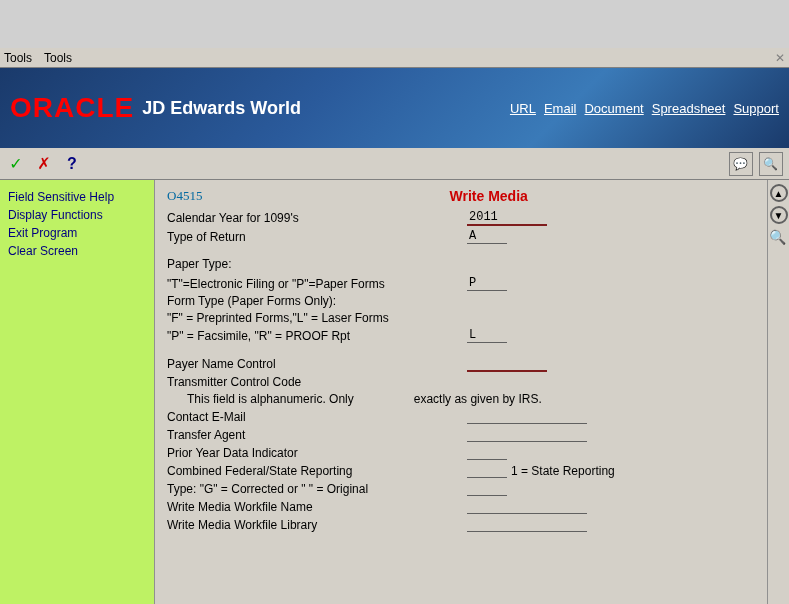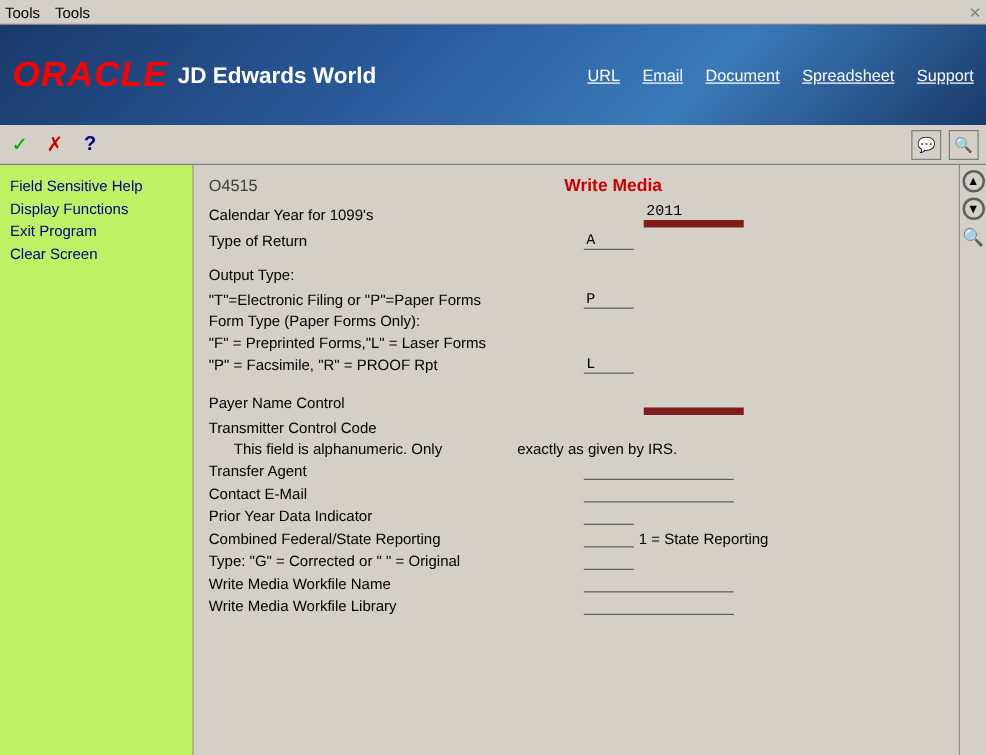--- a/index.html
+++ b/index.html
@@ -1,27 +1,27 @@
 <!DOCTYPE html>
 <html><head>
   <meta charset="utf-8">
   <style>
     * { margin: 0; padding: 0; box-sizing: border-box; }
     body { width: 789px; height: 604px; font-family: Arial, sans-serif; font-size: 12px; background: #d0d0d0; overflow: hidden; }
 
     
-    #menubar { background: #d4d0c8; border-bottom: 1px solid #808080; display: flex; align-items: center; padding: 2px 4px; gap: 12px; height: 20px; }
+    #menubar { background: #d4d0c8; border-bottom: 1px solid #808080; display: flex; align-items: center; padding: 2px 4px; gap: 12px; height: 20px; margin-top: 48px; }
     #menubar span { font-size: 12px; cursor: pointer; }
 
     
     #header { background: linear-gradient(135deg, #1a3a6b 0%, #2a5a9b 40%, #3a7ab8 70%, #1a3a6b 100%); height: 80px; display: flex; align-items: center; justify-content: space-between; padding: 0 10px; }
     #logo { display: flex; align-items: center; gap: 8px; }
-    #logo-oracle { color: #ff0000; font-size: 28px; font-weight: bold; font-style: italic; letter-spacing: 1px; }
+    #logo-oracle { color: #ff0000; font-size: 28px; font-weight: bold; letter-spacing: 1px; }
     #logo-jde { color: #ffffff; font-size: 18px; font-weight: bold; }
-    #nav-links { display: flex; gap: 18px; align-items: center; }
+    #nav-links { display: flex; gap: 8px; align-items: center; }
     #nav-links span { color: #ffffff; font-size: 13px; cursor: pointer; text-decoration: underline; }
 
     
     #toolbar { background: #d4d0c8; border-bottom: 1px solid #808080; display: flex; align-items: center; padding: 3px 6px; gap: 8px; height: 32px; }
     .toolbar-btn { width: 20px; height: 20px; display: flex; align-items: center; justify-content: center; cursor: pointer; border: 1px solid transparent; }
     .check-icon { color: #00aa00; font-size: 16px; }
     .x-icon { color: #cc0000; font-size: 16px; }
     .question-icon { color: #000080; font-size: 16px; font-weight: bold; }
     .toolbar-right { margin-left: auto; display: flex; gap: 6px; }
     .toolbar-icon-btn { width: 24px; height: 24px; border: 1px solid #808080; background: #d4d0c8; display: flex; align-items: center; justify-content: center; cursor: pointer; }
@@ -32,26 +32,26 @@
     
     #sidebar { width: 155px; background: #bef264; border-right: 1px solid #909090; padding: 8px 4px; }
     #sidebar .menu-item { font-size: 12px; color: #000080; cursor: pointer; padding: 2px 4px; display: block; }
 
     
     #content { flex: 1; background: #d4d0c8; overflow-y: auto; padding: 4px; }
 
     
     #form-area { background: #d4d0c8; padding: 4px 8px; }
     #form-header { display: flex; align-items: center; margin-bottom: 6px; }
-    #program-id { font-size: 13px; color: #404040; margin-right: 20px; }
+    #program-id { font-size: 13px; color: #0369a1; margin-right: 20px; font-family: Liberation Serif, serif; }
     #form-title { color: #cc0000; font-size: 14px; font-weight: bold; text-align: center; flex: 1; }
 
     .form-row { display: flex; align-items: center; margin-bottom: 3px; }
     .form-label { font-size: 12px; color: #000000; min-width: 300px; }
-    .form-input { border: none; border-bottom: 6px solid #7f1d1d; background: transparent; font-size: 12px; font-family: 'Courier New', monospace; width: 80px; outline: none; padding: 0 2px; margin-left: 48px; }
+    .form-input { border: none; border-bottom: 2px solid #7f1d1d; background: transparent; font-size: 12px; font-family: 'Courier New', monospace; width: 80px; outline: none; padding: 0 2px; }
     .form-input-wide { border: none; border-bottom: 1px solid #606060; background: transparent; font-size: 12px; font-family: 'Courier New', monospace; width: 120px; outline: none; padding: 0 2px; }
     .form-input-sm { border: none; border-bottom: 1px solid #606060; background: transparent; font-size: 12px; font-family: 'Courier New', monospace; width: 40px; outline: none; padding: 0 2px; }
     
     .section-gap { height: 10px; }
     .section-label { font-size: 12px; color: #000000; margin-bottom: 2px; }
     
     .inline-note { font-size: 12px; color: #000000; margin-left: 4px; }
     .scroll-circle { width: 18px; height: 18px; border: 2px solid #606060; border-radius: 50%; display: flex; align-items: center; justify-content: center; cursor: pointer; background: #d4d0c8; font-size: 10px; }
     .zoom-icon { width: 18px; height: 18px; display: flex; align-items: center; justify-content: center; cursor: pointer; font-size: 14px; }
 
@@ -124,21 +124,21 @@
       </div>
 
       <div class="form-row">
         <span class="form-label">Type of Return</span>
         <input class="form-input-sm" type="text" value="A" style="">
       </div>
 
       <div class="section-gap"></div>
 
       <div class="form-row">
-        <span class="section-label">Output Type:</span>
+        <span class="section-label">Paper Type:</span>
       </div>
 
       <div class="form-row">
         <span class="form-label">"T"=Electronic Filing or "P"=Paper Forms</span>
         <input class="form-input-sm" type="text" value="P" style="">
       </div>
 
       <div class="form-row">
         <span class="form-label">Form Type (Paper Forms Only):</span>
       </div>
@@ -164,26 +164,26 @@
         <span class="form-label">Transmitter Control Code</span>
       </div>
 
       <div class="form-row">
         <span class="transmitter-note">This field is alphanumeric. Only</span>
         <span style="min-width:60px;"></span>
         <span class="form-label">exactly as given by IRS.</span>
       </div>
 
       <div class="form-row">
+        <span class="form-label">Contact E-Mail</span>
+        <input class="form-input-wide" type="text" style="">
+      </div>
+
+      <div class="form-row">
         <span class="form-label">Transfer Agent</span>
-        <input class="form-input-wide" type="text" style="">
-      </div>
-
-      <div class="form-row">
-        <span class="form-label">Contact E-Mail</span>
         <input class="form-input-wide" type="text" style="">
       </div>
 
       <div class="form-row">
         <span class="form-label">Prior Year Data Indicator</span>
         <input class="form-input-sm" type="text" style="">
       </div>
 
       <div class="form-row">
         <span class="form-label">Combined Federal/State Reporting</span>

